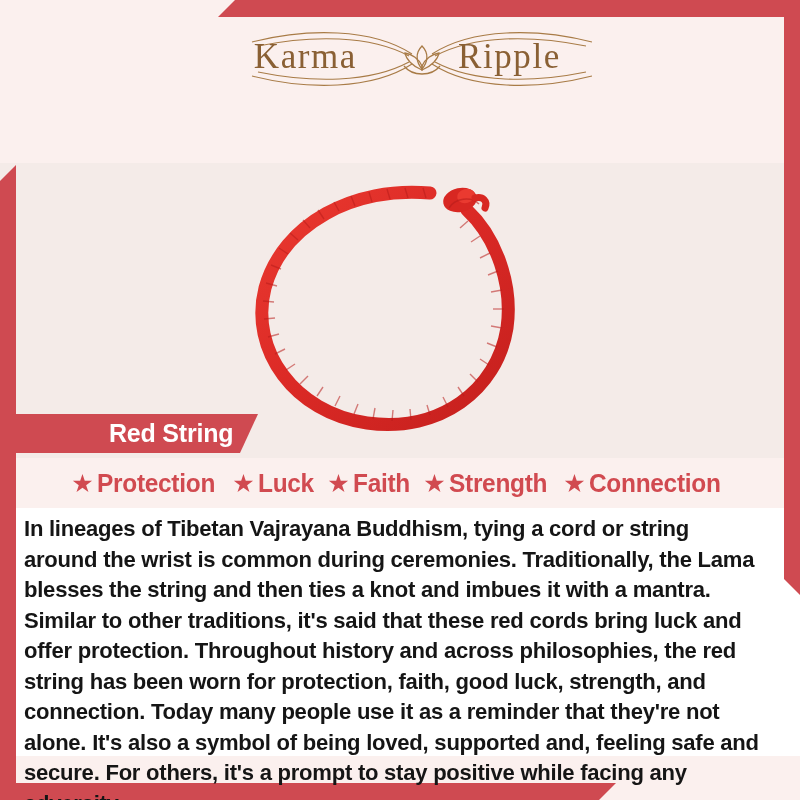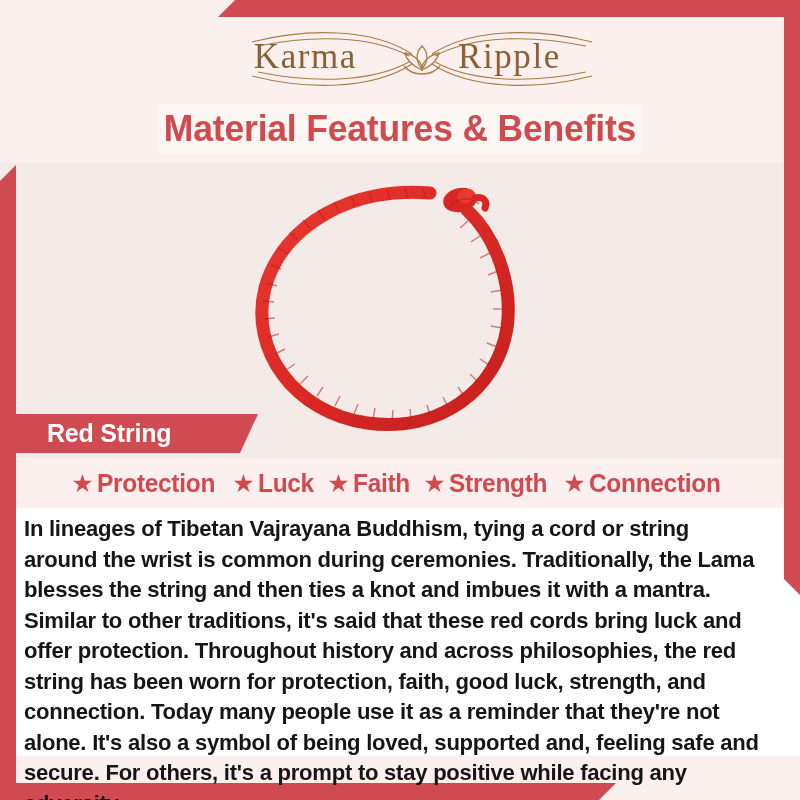--- a/index.html
+++ b/index.html
@@ -142,21 +142,21 @@
     background: #cf4a51;
     clip-path: polygon(0 0, 100% 0, calc(100% - 18px) 100%, 0 100%);
     display: flex;
     align-items: center;
   }
   .ribbon-label {
     font-family: "Liberation Sans Narrow", "Liberation Sans", sans-serif;
     font-size: 25px;
     font-weight: bold;
     color: #ffffff;
-    margin-left: 32px;
+    margin-left: 94px;
     letter-spacing: -0.2px;
     white-space: nowrap;
   }
 
   
   .benefits {
     position: absolute;
     left: 16px; top: 458px;
     width: 768px; height: 50px;
     display: flex;
@@ -238,23 +238,20 @@
         <path d="M210 44 C 200 40, 194 33, 193 27 C 200 28, 207 33, 210 40 Z"></path>
         <path d="M210 44 C 220 40, 226 33, 227 27 C 220 28, 213 33, 210 40 Z"></path>
         <path d="M210 43 C 204 36, 203 27, 210 20 C 217 27, 216 36, 210 43 Z"></path>
         <path d="M192 40 C 196 45, 203 48, 210 48 C 217 48, 224 45, 228 40"></path>
       </g>
       <text class="logo-text" x="145" y="42" text-anchor="end">Karma</text>
       <text class="logo-text" x="246" y="42" text-anchor="start">Ripple</text>
     </svg>
   </div>
 
-  <div class="title-band">
-    <div class="title-text">Material Features &amp; Benefits</div>
-  </div>
 
   <div class="hero">
     <svg class="bracelet-svg" width="330" height="285" viewBox="0 0 330 285">
       <defs>
         <linearGradient id="cordGrad" x1="0" y1="0" x2="1" y2="1">
           <stop offset="0%" stop-color="#ea3a30"></stop>
           <stop offset="45%" stop-color="#dc2a26"></stop>
           <stop offset="100%" stop-color="#c41f1d"></stop>
         </linearGradient>
       </defs>

